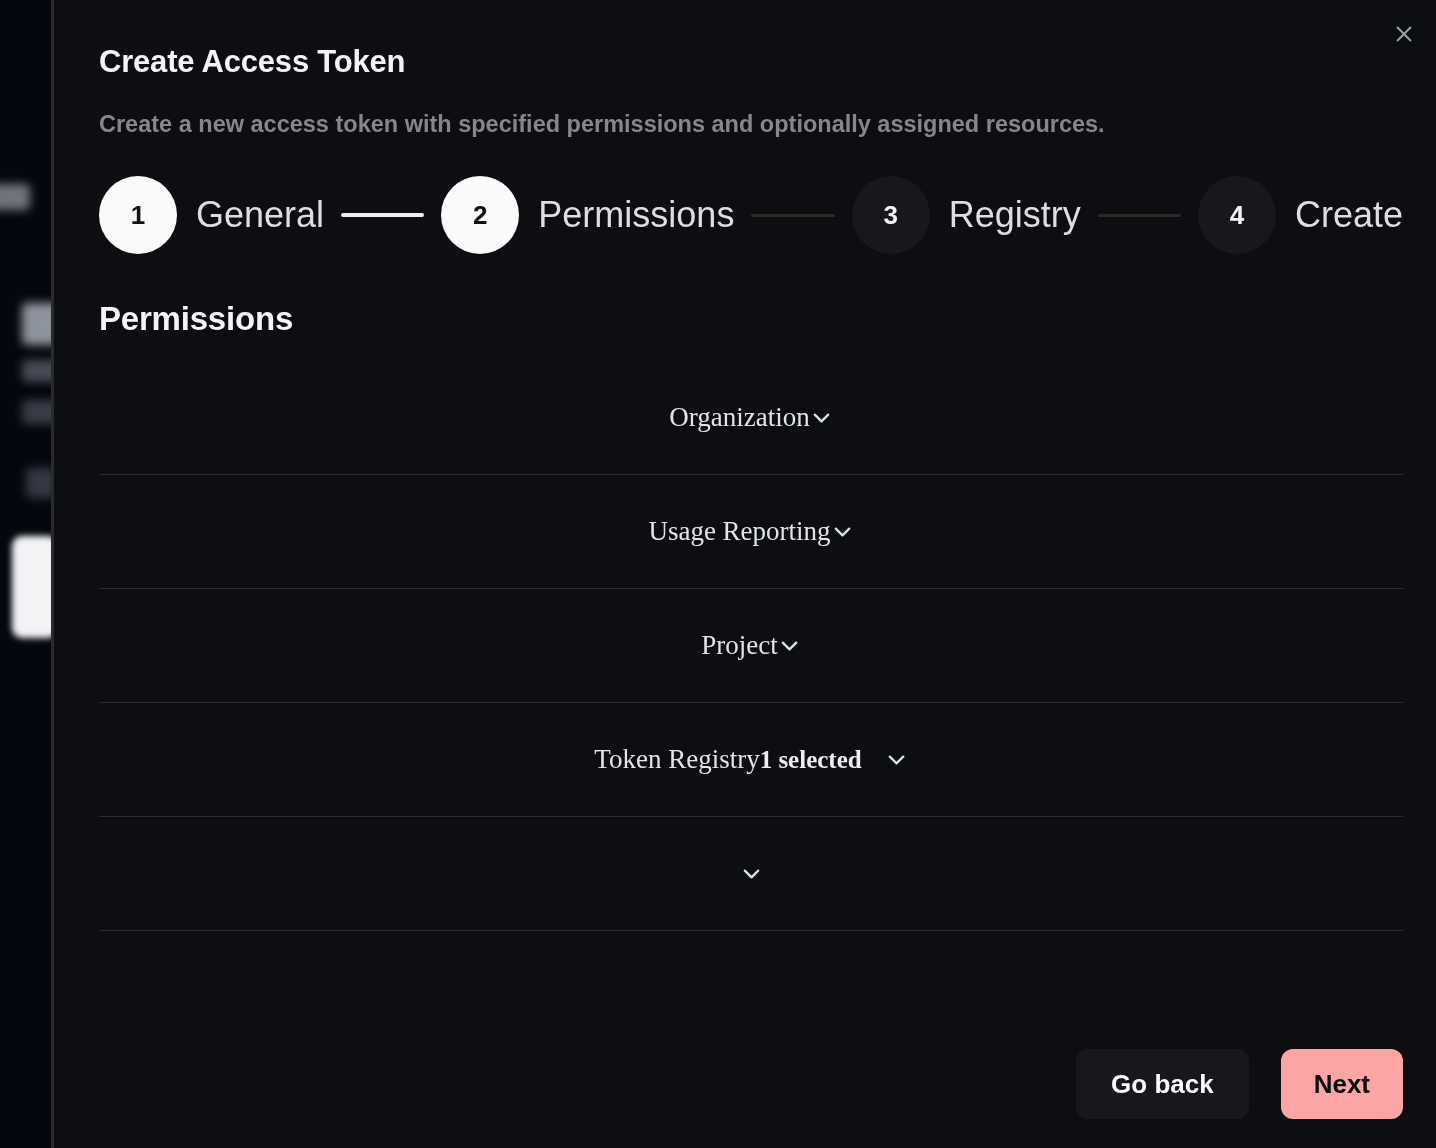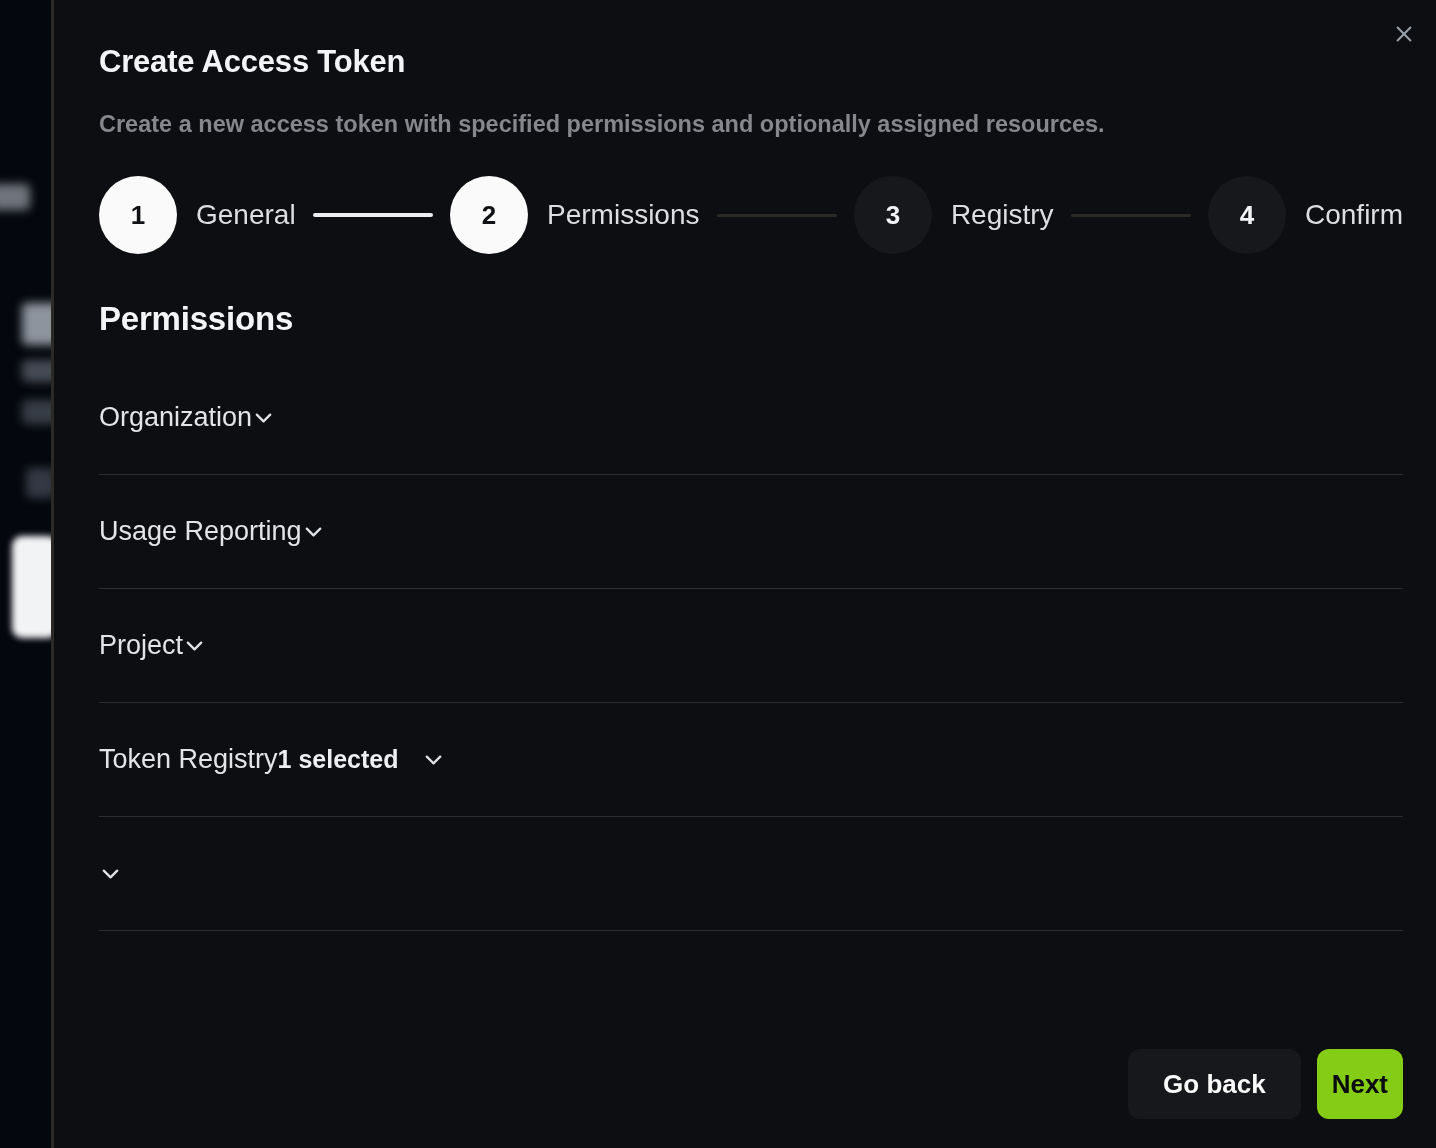--- a/index.html
+++ b/index.html
@@ -51,46 +51,46 @@
   
   .stepper { margin-top:38px; display:flex; align-items:center; width:100%; }
   .step { display:flex; align-items:center; cursor:pointer; }
   .step-circle {
     width:78px; height:78px; border-radius:50%; flex:none;
     display:flex; align-items:center; justify-content:center;
     font-size:26px; font-weight:600;
   }
   .step.done .step-circle, .step.active .step-circle { background:#fafafa; color:#101114; }
   .step.upcoming .step-circle { background:#17181c; color:#f2f3f5; }
-  .step-label { margin-left:19px; font-size:28px; font-weight:500; color:#dcdee2; white-space:nowrap; }
+  .step-label { margin-left:19px; font-size:36px; font-weight:500; color:#dcdee2; white-space:nowrap; }
   .connector { flex:1; height:3px; background:#2b2a27; margin:0 17px; border-radius:2px; }
   .connector.done { background:#ededf0; height:4px; }
 
   
   .section-heading { margin-top:46px; font-size:33px; font-weight:700; color:#f4f5f6; letter-spacing:-0.2px; }
   .accordion { margin-top:23px; }
   .acc-row {
-    height:114px; display:flex; align-items:center; justify-content:flex-start;
-    border-bottom:1px solid #2b2c2e; cursor:pointer;
+    height:114px; display:flex; align-items:center; justify-content:center;
+    border-bottom:1px solid #2b2c2e; cursor:pointer;font-family:Liberation Serif, serif;
   }
   .acc-label { font-size:27px; font-weight:500; color:#e2e4e7; }
   .acc-right { display:flex; align-items:center; }
   .acc-count { font-size:25px; font-weight:600; color:#eceef0; margin-right:23px; }
   .acc-count:empty { margin-right:0; }
   .chev { flex:none; display:flex; }
 
   
-  .footer { margin-top:auto; display:flex; justify-content:flex-end; align-items:flex-end; gap:16px; }
+  .footer { margin-top:auto; display:flex; justify-content:flex-end; align-items:flex-end; gap:32px; }
   .btn {
     height:70px; border:none; border-radius:12px; cursor:pointer;
     font-family:"Liberation Sans", sans-serif; font-size:26px; font-weight:600;
     display:flex; align-items:center; justify-content:center;
   }
   .btn-secondary { background:#17181c; color:#fafafa; padding:0 35px; }
-  .btn-primary   { background:#84cc16; color:#0b0c0e; padding:0 15px; }
+  .btn-primary   { background:#fca5a5; color:#0b0c0e; padding:0 33px; }
 </style>
 </head>
 <body>
 
 <div class="app">
 
   <div class="backdrop">
     <div class="blob blob-text-top"></div>
     <div class="blob blob-item-bright"></div>
     <div class="blob blob-line-1"></div>
@@ -124,21 +124,21 @@
         <div class="step-label">Permissions</div>
       </div>
       <div class="connector"></div>
       <div class="step upcoming">
         <div class="step-circle">3</div>
         <div class="step-label">Registry</div>
       </div>
       <div class="connector"></div>
       <div class="step upcoming">
         <div class="step-circle">4</div>
-        <div class="step-label">Confirm</div>
+        <div class="step-label">Create</div>
       </div>
     </div>
 
     <h2 class="section-heading">Permissions</h2>
 
     <div class="accordion">
 
       <div class="acc-row">
         <span class="acc-label">Organization</span>
         <span class="acc-right">

